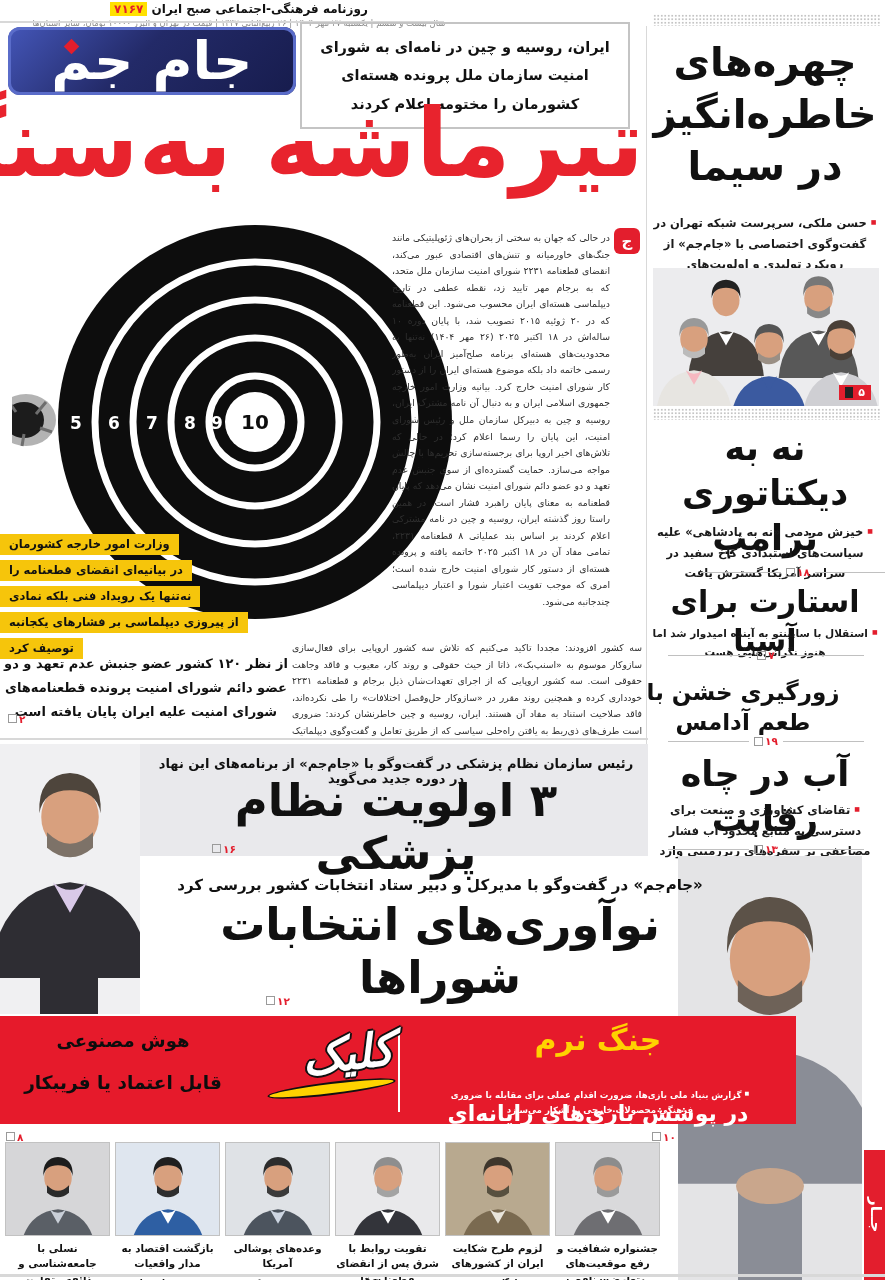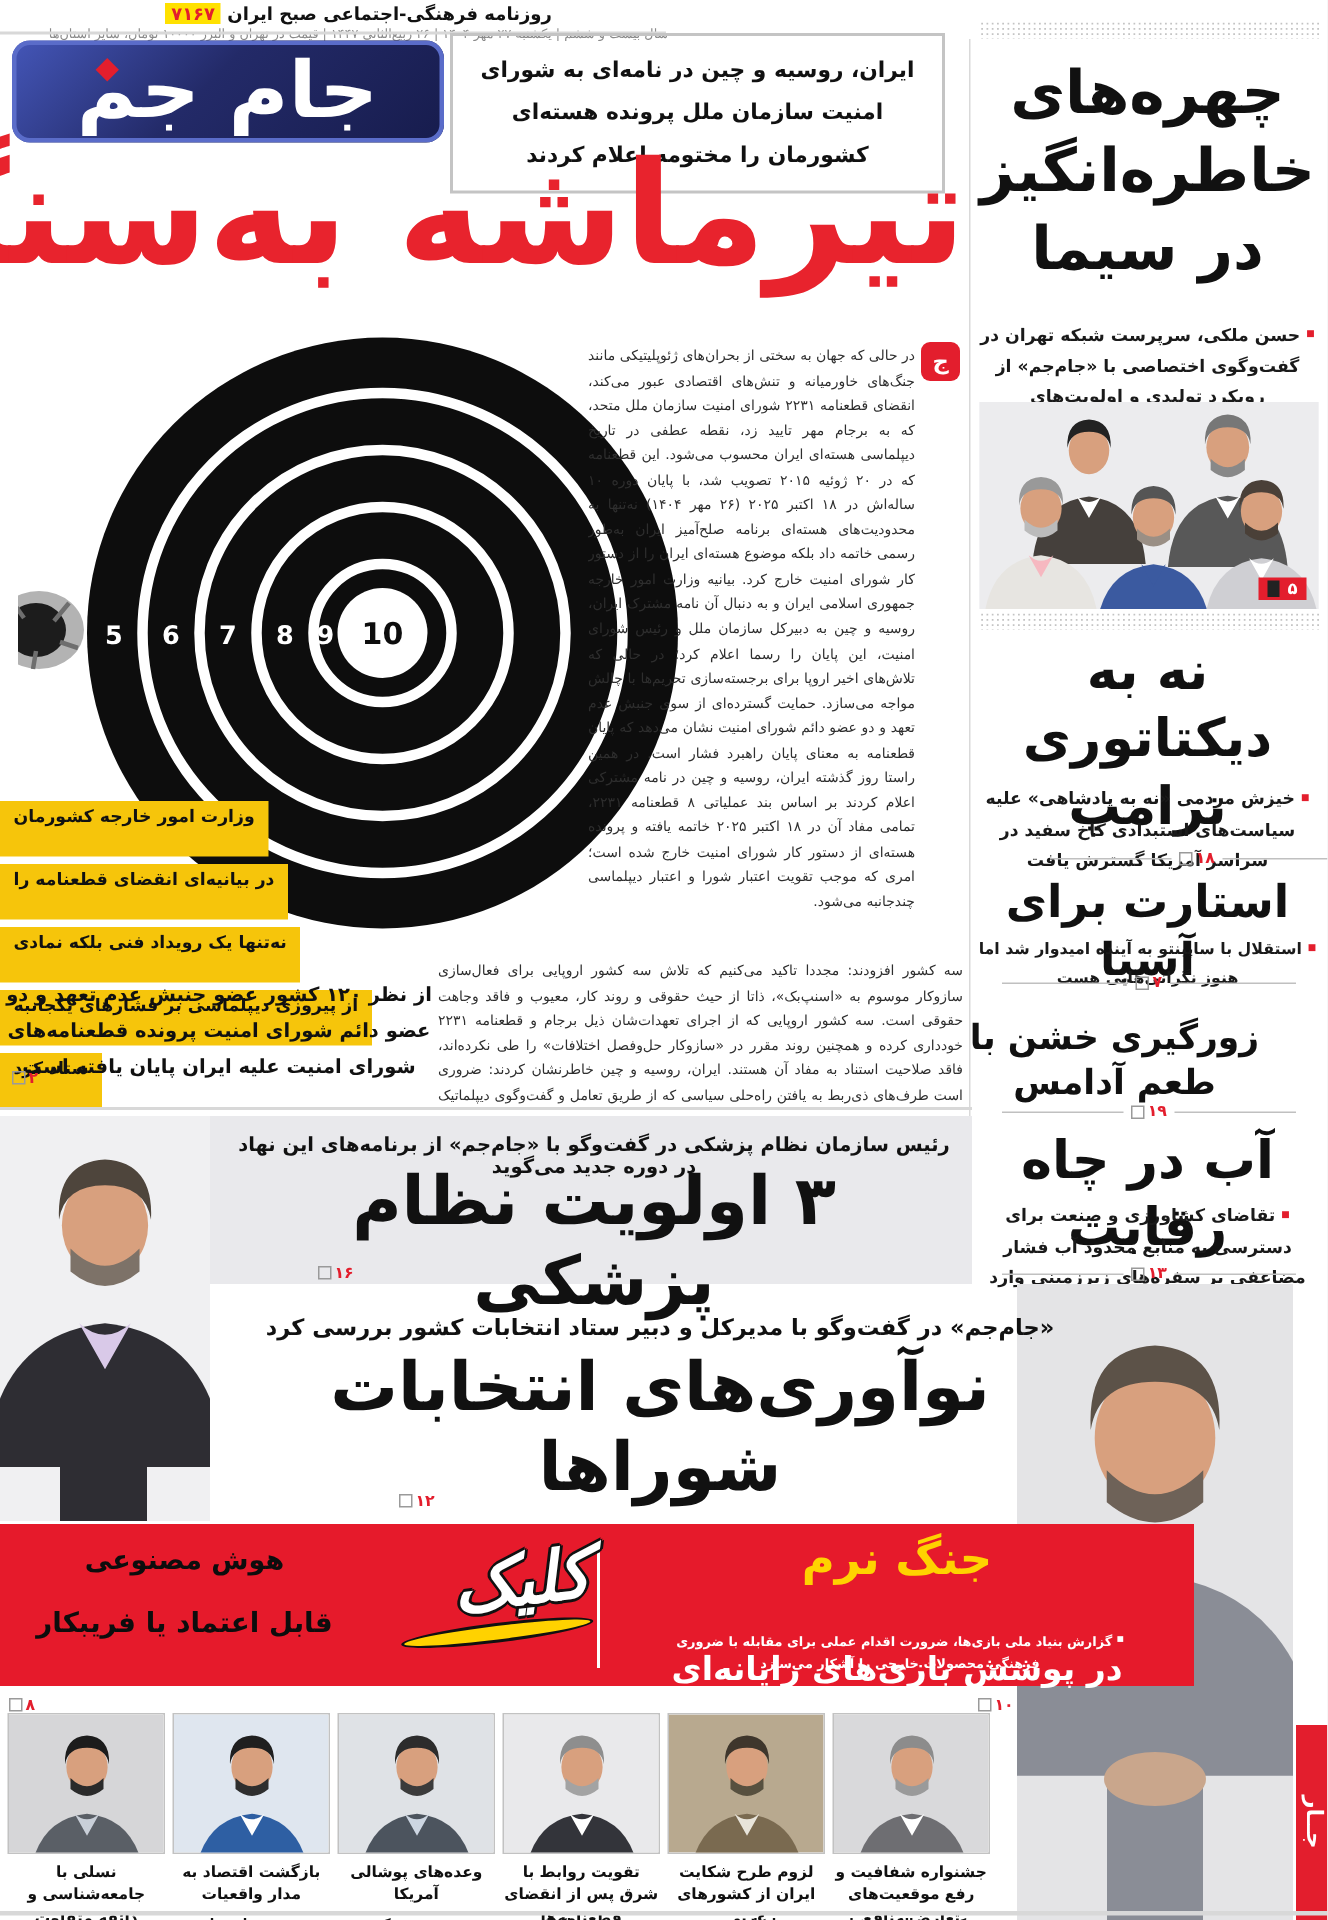--- a/index.html
+++ b/index.html
@@ -34,21 +34,21 @@
   .badge{color:#e31e2d;font-weight:900;font-size:10.5px;direction:ltr;display:inline-flex;align-items:center;gap:2px;}
   .bbox{width:7px;height:7px;border:1px solid #9a9a9a;display:inline-block;}
   .pbadge{position:absolute;bottom:6px;right:8px;background:#e31e2d;color:#fff;font-size:11px;font-weight:900;padding:1px 6px;}
   .pbadge::after{content:"";display:inline-block;width:8px;height:11px;background:#222;margin-right:5px;vertical-align:-2px;}
   
   .hl-red{color:#e8232d;font-size:95px;font-weight:900;white-space:nowrap;letter-spacing:-3px;}
   .hl-black{color:#0d0d0d;font-size:88px;font-weight:900;transform:rotate(-6deg);letter-spacing:-3px;}
   .body-txt{font-size:9.3px;line-height:1.78;text-align:justify;color:#2e2e2e;overflow:hidden;}
   .stamp{background:#e31e2d;border-radius:6px;color:#fff;font-size:15px;font-weight:900;display:flex;align-items:center;justify-content:center;}
   .strips{direction:ltr;}
-  .strip{direction:rtl;display:table;background:#f6c50b;font-size:11.5px;font-weight:900;padding:3px 9px 20px;margin-bottom:5px;white-space:nowrap;}
+  .strip{direction:rtl;display:table;background:#f6c50b;font-size:11.5px;font-weight:900;padding:3px 9px 4px;margin-bottom:5px;white-space:nowrap;}
   .summary{font-size:13px;font-weight:900;line-height:1.85;text-align:center;}
   
   .grayband{background:#e9e9ec;}
   .kicker{font-size:13px;font-weight:900;}
   .bandhead{font-size:45px;font-weight:900;letter-spacing:-1px;}
   .redband{background:#e61a2b;}
   .jn-title{color:#ffd200;font-size:30px;font-weight:900;}
   .jn-sub{color:#fff;font-size:22px;font-weight:700;margin-top:45px;}
   .jn-note{color:#fff;font-size:8.6px;line-height:1.7;font-weight:700;}
   .jn-note::before{content:"■";font-size:5px;vertical-align:3px;margin-left:3px;}
@@ -200,21 +200,21 @@
   <div class="abs stamp" style="left:614px;top:228px;width:26px;height:26px">ج</div>
 
   <div class="abs body-txt" style="left:392px;top:230px;width:218px;height:406px">در حالی که جهان به سختی از بحران‌های ژئوپلیتیکی مانند جنگ‌های خاورمیانه و تنش‌های اقتصادی عبور می‌کند، انقضای قطعنامه ۲۲۳۱ شورای امنیت سازمان ملل متحد، که به برجام مهر تایید زد، نقطه عطفی در تاریخ دیپلماسی هسته‌ای ایران محسوب می‌شود. این قطعنامه که در ۲۰ ژوئیه ۲۰۱۵ تصویب شد، با پایان دوره ۱۰ ساله‌اش در ۱۸ اکتبر ۲۰۲۵ (۲۶ مهر ۱۴۰۴) نه‌تنها به محدودیت‌های هسته‌ای برنامه صلح‌آمیز ایران به‌طور رسمی خاتمه داد بلکه موضوع هسته‌ای ایران را از دستور کار شورای امنیت خارج کرد. بیانیه وزارت امور خارجه جمهوری اسلامی ایران و به دنبال آن نامه مشترک ایران، روسیه و چین به دبیرکل سازمان ملل و رئیس شورای امنیت، این پایان را رسما اعلام کرد؛ در حالی که تلاش‌های اخیر اروپا برای برجسته‌سازی تحریم‌ها با چالش مواجه می‌سازد. حمایت گسترده‌ای از سوی جنبش عدم تعهد و دو عضو دائم شورای امنیت نشان می‌دهد که پایان قطعنامه به معنای پایان راهبرد فشار است. در همین راستا روز گذشته ایران، روسیه و چین در نامه مشترکی اعلام کردند بر اساس بند عملیاتی ۸ قطعنامه ۲۲۳۱، تمامی مفاد آن در ۱۸ اکتبر ۲۰۲۵ خاتمه یافته و پرونده هسته‌ای از دستور کار شورای امنیت خارج شده است؛ امری که موجب تقویت اعتبار شورا و اعتبار دیپلماسی چندجانبه می‌شود.</div>
   <div class="abs body-txt" style="left:292px;top:640px;width:350px;height:96px">سه کشور افزودند: مجددا تاکید می‌کنیم که تلاش سه کشور اروپایی برای فعال‌سازی سازوکار موسوم به «اسنپ‌بک»، ذاتا از حیث حقوقی و روند کار، معیوب و فاقد وجاهت حقوقی است. سه کشور اروپایی که از اجرای تعهدات‌شان ذیل برجام و قطعنامه ۲۲۳۱ خودداری کرده و همچنین روند مقرر در «سازوکار حل‌وفصل اختلافات» را طی نکرده‌اند، فاقد صلاحیت استناد به مفاد آن هستند. ایران، روسیه و چین خاطرنشان کردند: ضروری است طرف‌های ذی‌ربط به یافتن راه‌حلی سیاسی که از طریق تعامل و گفت‌وگوی دیپلماتیک و بر مبنای اصول احترام متقابل، دغدغه‌های تمامی طرف‌ها را دربرگیرد، متعهد بمانند و از اعمال تحریم‌های یکجانبه، تهدید به توسل به زور یا هر اقدام دیگری که موجب تشدید تنش گردد، خودداری نمایند. همچنین تمامی کشورها باید در جهت ایجاد فضای مساعد و شرایط مناسب برای تداوم تلاش‌های دیپلماتیک مشارکت کنند. قطعنامه ۲۲۳۱ ضمیمه‌ای بر برجام بود که با هدف اطمینان غرب از ماهیت صلح‌آمیز برنامه هسته‌ای و رفع تحریم‌های ظالمانه و غیرقانونی تصویب شد. این سند که با اجماع شورای امنیت به تصویب رسید، محدودیت‌هایی مانند سقف غنی‌سازی، نظارت آژانس بین‌المللی انرژی اتمی (IAEA) و ممنوعیت برخی فعالیت‌های موشکی را برای ۱۰ سال تحمیل کرد. بند ۸ عملیاتی آن صراحتا مقرر می‌دارد که در روز خاتمه یعنی روز گذشته تمامی مفاد قطعنامه و قطعنامه‌های پیشین مرتبط (مانند ۱۶۹۶، ۱۷۳۷، ۱۷۴۷، ۱۸۰۳، ۱۸۳۵ و ۱۹۲۹) به‌طور خودکار منقضی می‌شوند.</div>
 
   <div class="abs strips" style="left:0;top:534px;width:210px">
     <div class="strip">وزارت امور خارجه کشورمان</div>
     <div class="strip">در بیانیه‌ای انقضای قطعنامه را</div>
     <div class="strip">نه‌تنها یک رویداد فنی بلکه نمادی</div>
     <div class="strip">از پیروزی دیپلماسی بر فشارهای یکجانبه</div>
-    <div class="strip">ستاد کرد</div>
+    <div class="strip">توصیف کرد</div>
   </div>
 
   <div class="abs summary" style="left:2px;top:652px;width:288px">از نظر ۱۲۰ کشور عضو جنبش عدم تعهد و دو عضو دائم شورای امنیت پرونده قطعنامه‌های شورای امنیت علیه ایران پایان یافته است</div>
   <div class="abs" style="left:8px;top:708px">
     <span class="badge">
         <span class="bbox"></span>
         <span>۲</span>
       </span>
   </div>
 

